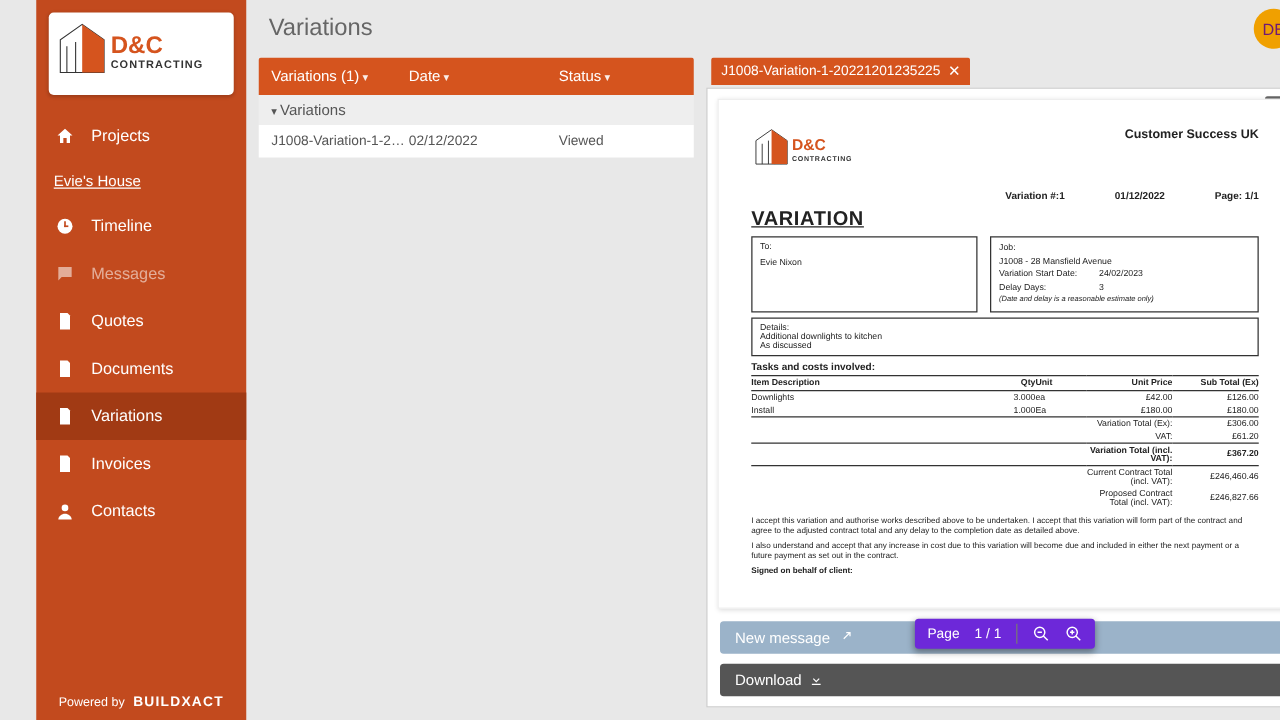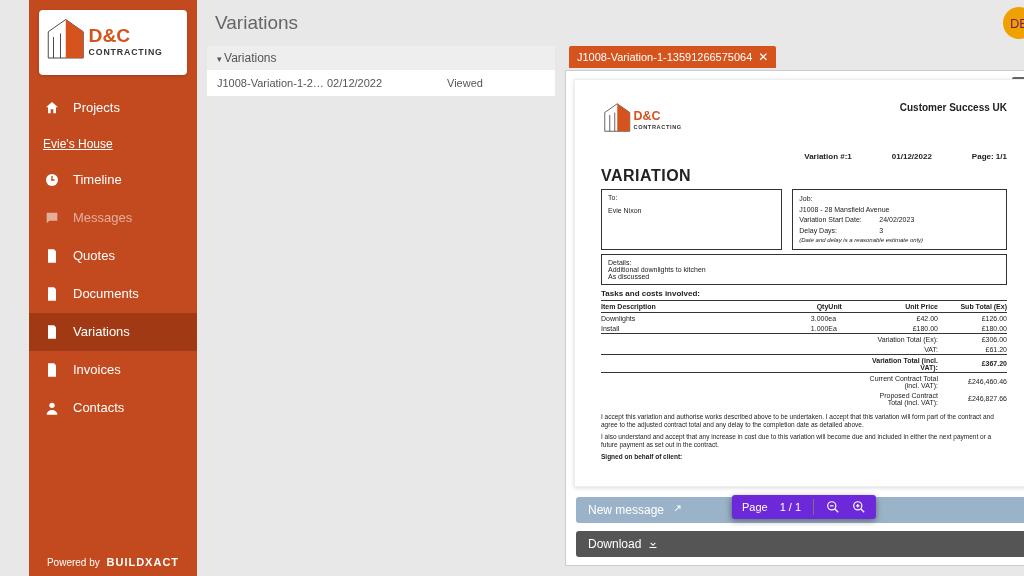--- a/index.html
+++ b/index.html
@@ -38,21 +38,21 @@
 .right-col { flex:1; display:flex; flex-direction:column; min-width:0; }
 .doc-tab { background:#d5541e; color:#fff; font-size:11px; padding:4px 8px; border-radius:2px 2px 0 0; width:fit-content; display:flex; align-items:center; margin-left:4px; }
 .doc-tab .x { margin-left:6px; font-size:12px; cursor:pointer; }
 .doc-frame { flex:1; background:#fff; border:1px solid #ccc; position:relative; display:flex; flex-direction:column; padding:6px; margin-top:2px; }
 .open-btn { position:absolute; top:6px; right:6px; width:24px; height:24px; background:#666; color:#fff; display:flex; align-items:center; justify-content:center; border-radius:2px; cursor:pointer; }
 .open-btn svg { width:14px; height:14px; fill:#fff; }
 .doc-page { flex:1; background:#fff; margin:2px; border:1px solid #eee; box-shadow:0 1px 4px rgba(0,0,0,0.15); padding:18px 26px 10px 26px; font-size:8px; color:#222; position:relative; overflow:hidden; }
 .doc-head { display:flex; justify-content:space-between; align-items:flex-start; }
 .doc-head .cust { font-size:10px; font-weight:700; text-align:right; margin-top:4px; }
 .doc-meta { display:flex; justify-content:flex-end; gap:40px; font-size:8px; margin:8px 0 6px 0; font-weight:700; }
-.doc-title { font-size:16px; font-weight:700; letter-spacing:0.5px; margin-bottom:4px; }
+.doc-title { font-size:16px; font-weight:700; letter-spacing:0.5px; margin-bottom:4px;text-decoration:underline; }
 .boxes { display:flex; gap:10px; margin-bottom:4px; }
 .box { border:1px solid #333; padding:4px 6px; font-size:7px; }
 .box1 { flex:1; min-height:56px; }
 .box2 { flex:1.2; min-height:56px; line-height:1.5; }
 .box2 .row { display:flex; }
 .box2 .row .lbl { width:80px; }
 .box2 .note { font-style:italic; font-size:6px; }
 .details-box { border:1px solid #333; padding:4px 6px; font-size:7px; margin-bottom:4px; }
 .sec-title { font-size:8px; font-weight:700; margin:3px 0 2px 0; }
 .costs table { width:100%; border-collapse:collapse; font-size:7px; }
@@ -168,31 +168,36 @@
   </div>
 
   <div class="main">
     <div class="topbar">
       <h1>Variations</h1>
       <div class="avatar">DB</div>
     </div>
 
     <div class="content">
       <div class="left-col">
+        <div class="tbl-head">
+          <div class="c1 sort">Variations (1)</div>
+          <div class="c2 sort">Date</div>
+          <div class="c3 sort">Status</div>
+        </div>
         <div class="group-row">Variations</div>
         <div class="data-row">
           <div class="c1">J1008-Variation-1-202…</div>
           <div class="c2">02/12/2022</div>
           <div class="c3">Viewed</div>
         </div>
       </div>
 
       <div class="right-col">
         <div class="doc-tab">
-          <span>J1008-Variation-1-13591266575064</span>
+          <span>J1008-Variation-1-20221201235225</span>
           <span class="x">✕</span>
         </div>
         <div class="doc-frame">
           <div class="open-btn">
             <svg viewBox="0 0 24 24">
                 <path d="M14 3h7v7h-2V6.4l-8.3 8.3-1.4-1.4L17.6 5H14zM5 5h5v2H7v10h10v-3h2v5H5z"></path>
               </svg>
           </div>
           <div class="doc-page">
             <div class="doc-head">

